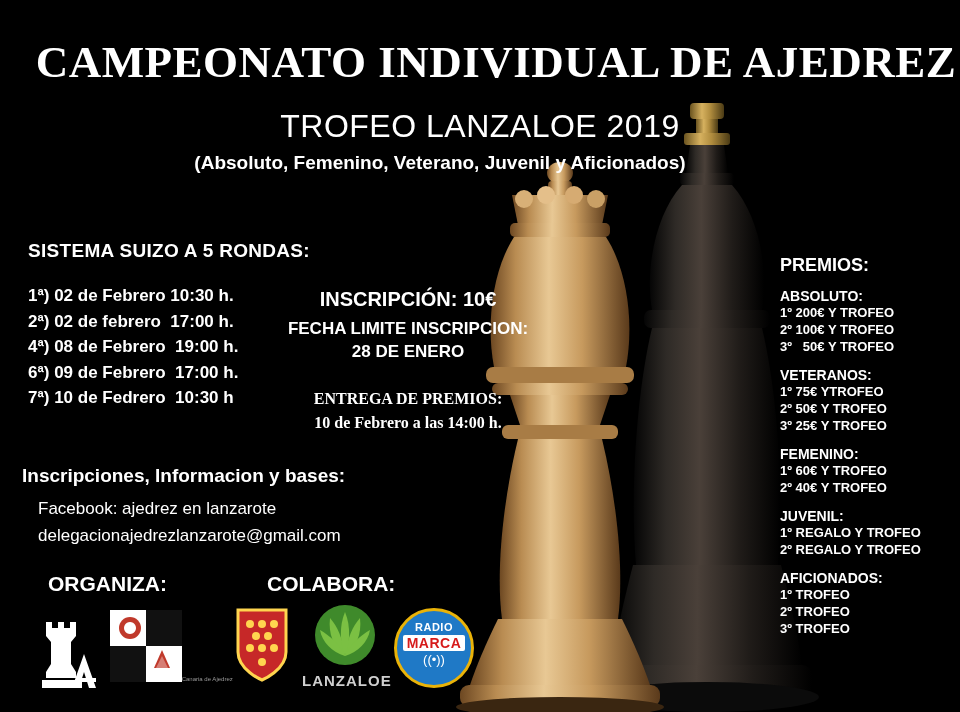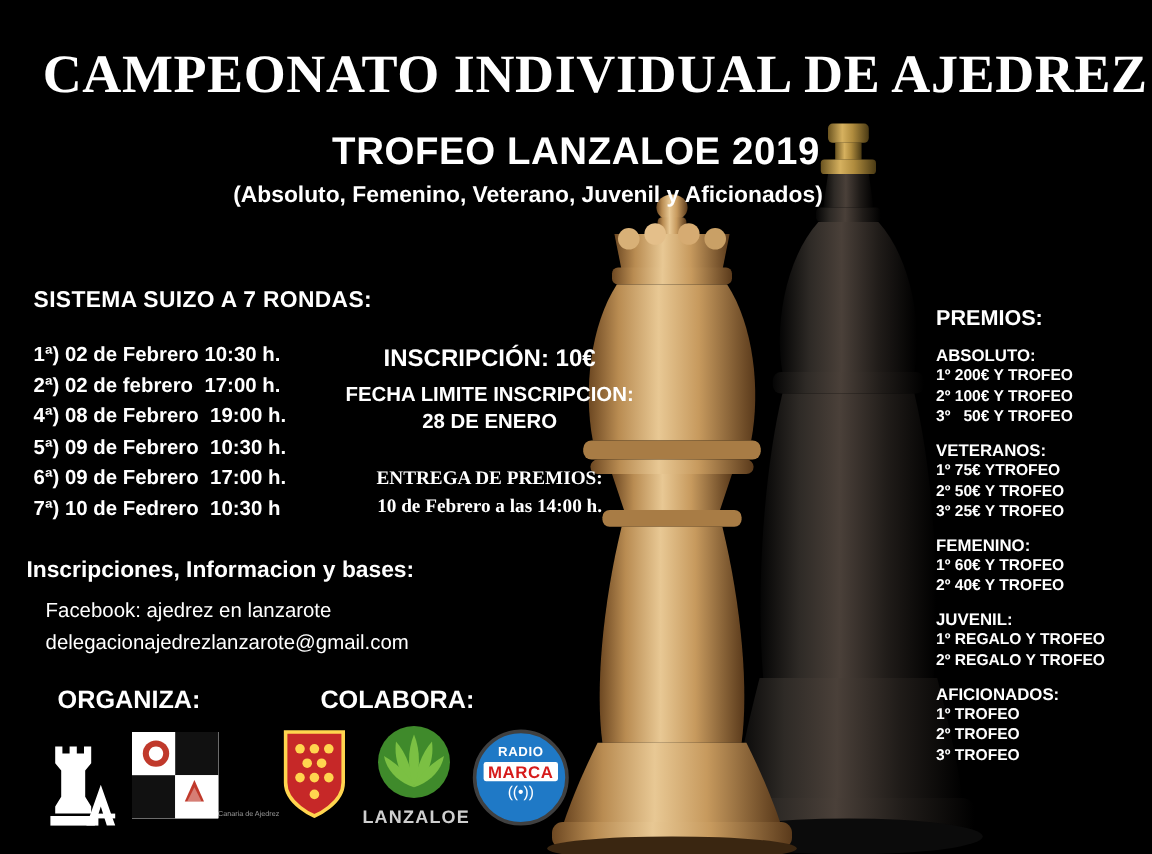--- a/index.html
+++ b/index.html
@@ -41,21 +41,21 @@
     color: #ffffff;
     text-shadow: 1px 1px 2px #000;
     padding-left: 16px;
   }
   .subtitle {
     position: absolute;
     top: 108px;
     left: 0;
     width: 960px;
     text-align: center;
-    font-weight: bold;
+    font-weight: normal;
     font-size: 32px;
     letter-spacing: 0.5px;
   }
   .subtitle2 {
     position: absolute;
     top: 152px;
     left: 0;
     width: 880px;
     text-align: center;
     font-weight: bold;
@@ -203,21 +203,21 @@
     margin-top: 2px;
   }
   .logo-radio {
     position: absolute;
     left: 394px;
     top: 608px;
     width: 74px;
     height: 74px;
     border-radius: 50%;
     background: #1f79c6;
-    border: 3px solid #404040;
+    border: 3px solid #eab308;
     overflow: hidden;
   }
   .logo-radio .rm-top {
     color: #fff;
     font-weight: bold;
     font-size: 11px;
     text-align: center;
     margin-top: 10px;
     letter-spacing: 0.5px;
   }
@@ -319,26 +319,25 @@
       <path d="M58 524 C46 548, 36 572, 30 590 L210 590 C204 572, 194 548, 182 524 Z" fill="url(#woodL)"></path>
       <rect x="20" y="590" width="200" height="22" rx="9" fill="url(#woodL)"></rect>
       <ellipse cx="120" cy="612" rx="104" ry="10" fill="#3a2611"></ellipse>
     </g>
   </svg>
 
   <div class="title">CAMPEONATO INDIVIDUAL DE AJEDREZ</div>
   <div class="subtitle">TROFEO LANZALOE 2019</div>
   <div class="subtitle2">(Absoluto, Femenino, Veterano, Juvenil y Aficionados)</div>
 
-  <div class="sistema">SISTEMA SUIZO A 7 RONDAS:</div>
+  <div class="sistema">SISTEMA SUIZO A 5 RONDAS:</div>
   <div class="rounds">
     <div>1ª) 02 de Febrero 10:30 h.</div>
     <div>2ª) 02 de febrero  17:00 h.</div>
     <div>4ª) 08 de Febrero  19:00 h.</div>
-    <div>5ª) 09 de Febrero  10:30 h.</div>
     <div>6ª) 09 de Febrero  17:00 h.</div>
     <div>7ª) 10 de Fedrero  10:30 h</div>
   </div>
 
   <div class="inscripciones-head">Inscripciones, Informacion y bases:</div>
   <div class="contacts">
     <div>Facebook: ajedrez en lanzarote</div>
     <div>delegacionajedrezlanzarote@gmail.com</div>
   </div>
 

